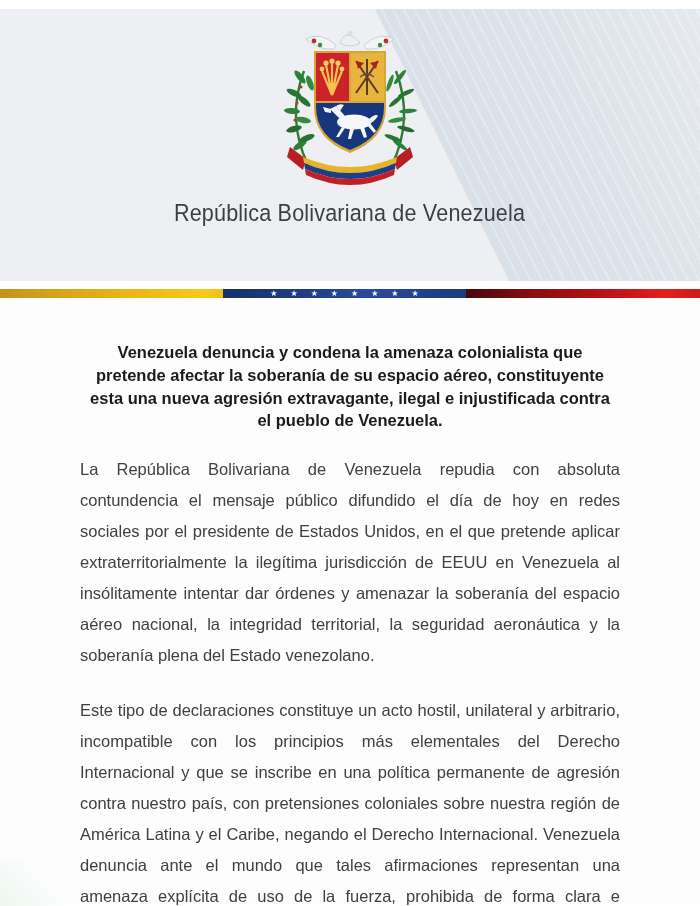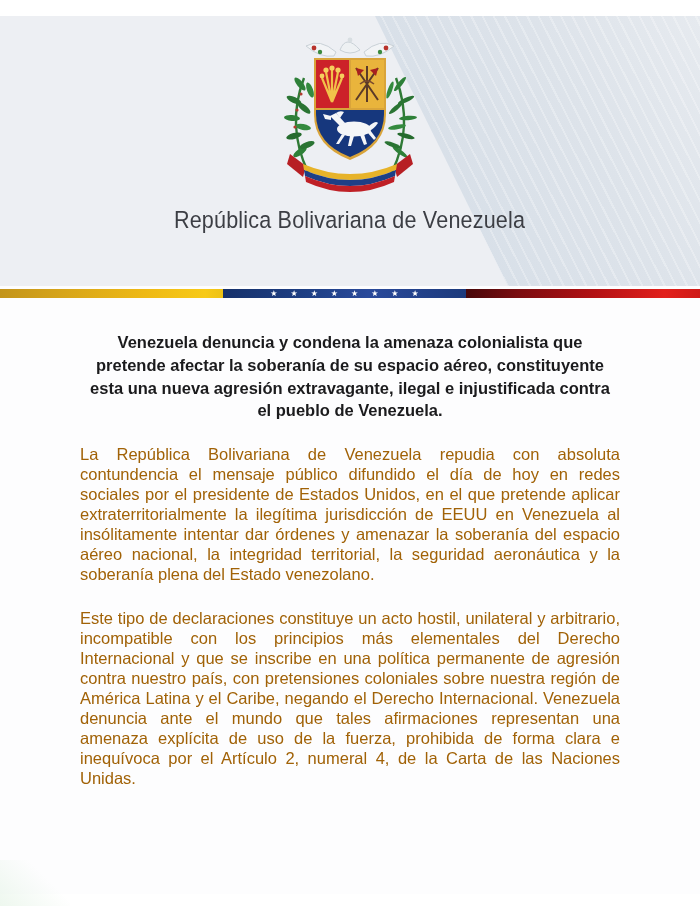--- a/index.html
+++ b/index.html
@@ -2,21 +2,21 @@
 <html><head>
 <meta charset="utf-8">
 <style>
   html,body { margin:0; padding:0; background:#ffffff; }
   .page {
     position:relative; width:700px; height:906px; overflow:hidden;
     background:#ffffff; font-family:"Liberation Sans", sans-serif;
   }
   
   .top-section {
-    position:absolute; top:16px; left:0; width:700px; height:272px;
+    position:absolute; top:9px; left:0; width:700px; height:272px;
     background:#edeff3; overflow:hidden;
   }
   .diagonal-band {
     position:absolute; top:0; left:0; width:700px; height:289px;
     background:
       repeating-linear-gradient(63deg, rgba(255,255,255,0.28) 0 2px, rgba(255,255,255,0) 2px 10px),
       linear-gradient(64deg, #eceff3 0%, #dfe6ec 30%, #d7dfe8 55%, #dde3ea 80%, #e6eaef 100%);
     clip-path: polygon(375px 0px, 700px 0px, 700px 660px);
   }
   .emblem-wrap {
@@ -52,32 +52,32 @@
   .stars {
     color:#ffffff; font-size:8px; line-height:8px;
     letter-spacing:13px; margin-right:-13px; white-space:nowrap;
   }
   .seg-red {
     flex:1; height:9px;
     background:linear-gradient(90deg,#470709 0%,#7a0d10 22%,#b31114 55%,#e2201c 85%,#cf1a17 100%);
   }
   
   .body-section {
-    position:absolute; top:286px; left:0; width:700px; height:608px;
+    position:absolute; top:296px; left:0; width:700px; height:608px;
     background:#fdfdfe; padding:45px 80px 0 80px; box-sizing:border-box;
   }
   .headline {
     margin:0 0 22px 0; padding:0 2px;
     font-size:16.5px; font-weight:bold; line-height:22.8px;
     text-align:center; color:#1b1b1d;
   }
   .para {
     margin:0 0 24px 0;
-    font-size:16.5px; font-weight:400; line-height:20px;
-    text-align:justify; color:#a16207;
+    font-size:16.5px; font-weight:400; line-height:31px;
+    text-align:justify; color:#404040;
   }
   .corner-mark {
     position:absolute; left:0; bottom:0; width:70px; height:46px;
     background:linear-gradient(45deg, rgba(216,238,218,0.45) 0%, rgba(216,238,218,0) 65%);
     pointer-events:none;
   }
 </style>
 </head>
 <body>
 

